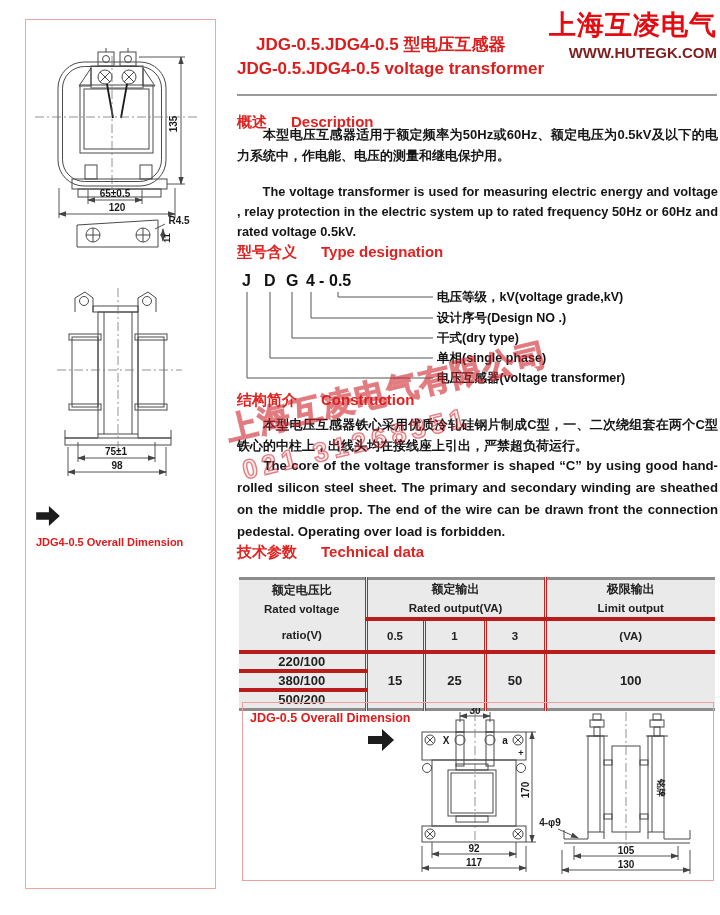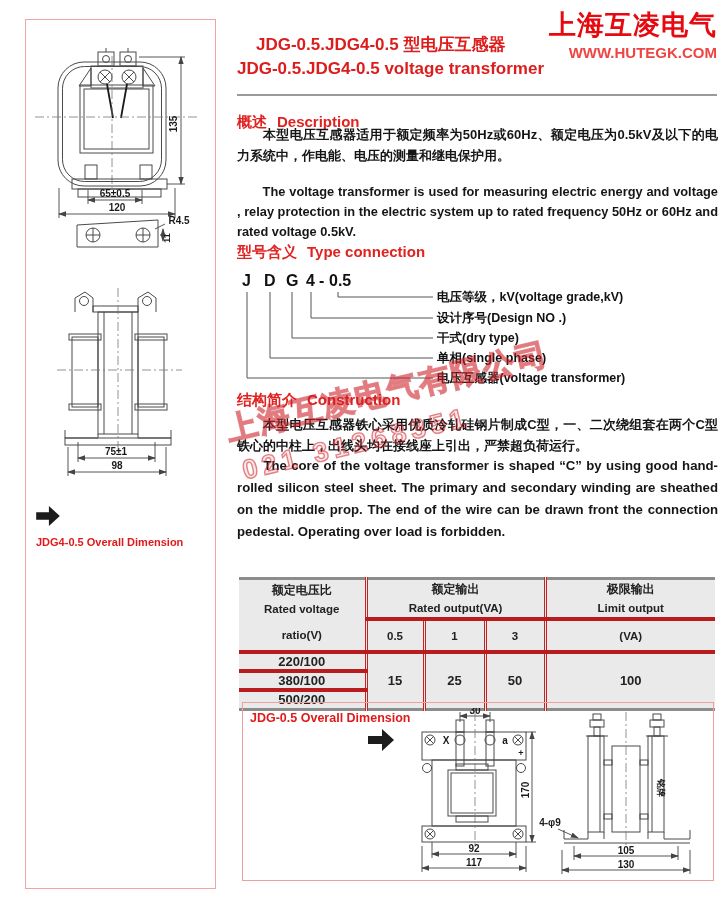--- a/index.html
+++ b/index.html
@@ -1,26 +1,26 @@
 <!DOCTYPE html>
 <html><head>
 <meta charset="utf-8">
 <style>
   html,body{margin:0;padding:0;background:#fff;}
   .page{position:relative;width:720px;height:915px;background:#fff;overflow:hidden;
         font-family:"Liberation Sans",sans-serif;}
   .abs{position:absolute;}
   
   .brand-name{right:3px;top:7px;font-size:27px;font-weight:bold;color:#e60a10;letter-spacing:1px;}
-  .brand-site{right:3px;top:44px;font-size:15px;font-weight:bold;color:#ef4444;}
+  .brand-site{right:3px;top:44px;font-size:15px;font-weight:bold;color:#7f1d1d;}
   .title-line{left:237px;font-size:17px;font-weight:bold;color:#dd1c1c;white-space:nowrap;}
   .divider{left:237px;top:94px;width:480px;border-top:2px solid #9a9a9a;height:0;}
   
   .sec-head{left:237px;font-size:15px;font-weight:bold;color:#e02220;white-space:nowrap;}
-  .sec-head .en{margin-left:10px;}
+  .sec-head .en{margin-left:24px;}
   
   .para{left:237px;width:481px;font-weight:bold;color:#161616;text-align:justify;text-indent:2em;margin:0;}
   .para.zh{font-size:13px;line-height:21px;}
   .para.en{font-size:12.8px;line-height:20px;}
   .para.en2{font-size:13.2px;line-height:22px;}
   
   .left-frame{left:25px;top:19px;width:189px;height:868px;border:1px solid #f2a3a3;}
   .bottom-frame{left:242px;top:702px;width:470px;height:177px;border:1px solid #ef9f9f;}
   .panel-label{font-size:11px;font-weight:bold;color:#e01a1a;white-space:nowrap;}
   .bottom-title{left:250px;top:711px;font-size:12.5px;font-weight:bold;color:#e01a1a;}
@@ -200,21 +200,21 @@
   </svg>
   <div class="abs panel-label" style="left:36px;top:536px;">JDG4-0.5 Overall Dimension</div>
 
   <div class="abs sec-head" style="top:113px;">
     <span>概述</span><span class="en">Description</span>
   </div>
   <p class="abs para zh" style="top:124px;">本型电压互感器适用于额定频率为50Hz或60Hz、额定电压为0.5kV及以下的电力系统中，作电能、电压的测量和继电保护用。</p>
   <p class="abs para en" style="top:182px;">The voltage transformer is used for measuring electric energy and voltage , relay protection in the electric system up to rated frequency 50Hz or 60Hz and rated voltage 0.5kV.</p>
 
   <div class="abs sec-head" style="top:243px;">
-    <span>型号含义</span><span class="en">Type connection</span>
+    <span>型号含义</span><span class="en">Type designation</span>
   </div>
   <svg class="abs" style="left:237px;top:266px;" width="480" height="122" viewBox="0 0 480 122">
     <text class="code-tx" x="5" y="20">J</text>
     <text class="code-tx" x="27" y="20">D</text>
     <text class="code-tx" x="49" y="20">G</text>
     <text class="code-tx" x="69" y="20">4</text>
     <text class="code-tx" x="82" y="20">-</text>
     <text class="code-tx" x="92" y="20">0.5</text>
     <g>
       <polyline class="con" points="101,26 101,31 196,31"></polyline>
@@ -229,20 +229,23 @@
     <text class="lbl-tx" x="200" y="96">单相(single phase)</text>
     <text class="lbl-tx" x="200" y="116">电压互感器(voltage transformer)</text>
   </svg>
 
   <div class="abs sec-head" style="top:391px;">
     <span>结构简介</span><span class="en">Construction</span>
   </div>
   <p class="abs para en2" style="top:455px;">The core of the voltage transformer is shaped “C” by using good hand-rolled silicon steel sheet. The primary and secondary winding are sheathed on the middle prop. The end of the wire can be drawn front the connection pedestal. Operating over load is forbidden.</p>
   <p class="abs para zh" style="top:414px;">本型电压互感器铁心采用优质冷轧硅钢片制成C型，一、二次绕组套在两个C型铁心的中柱上，出线头均在接线座上引出，严禁超负荷运行。</p>
 
+  <div class="abs sec-head" style="top:543px;">
+    <span>技术参数</span><span class="en">Technical data</span>
+  </div>
 
   <div class="abs tech-wrap">
     <table class="tech">
       <colgroup>
           <col style="width:127px">
           <col style="width:58px">
           <col style="width:61px">
           <col style="width:60px">
           <col style="width:170px">
         </colgroup>

